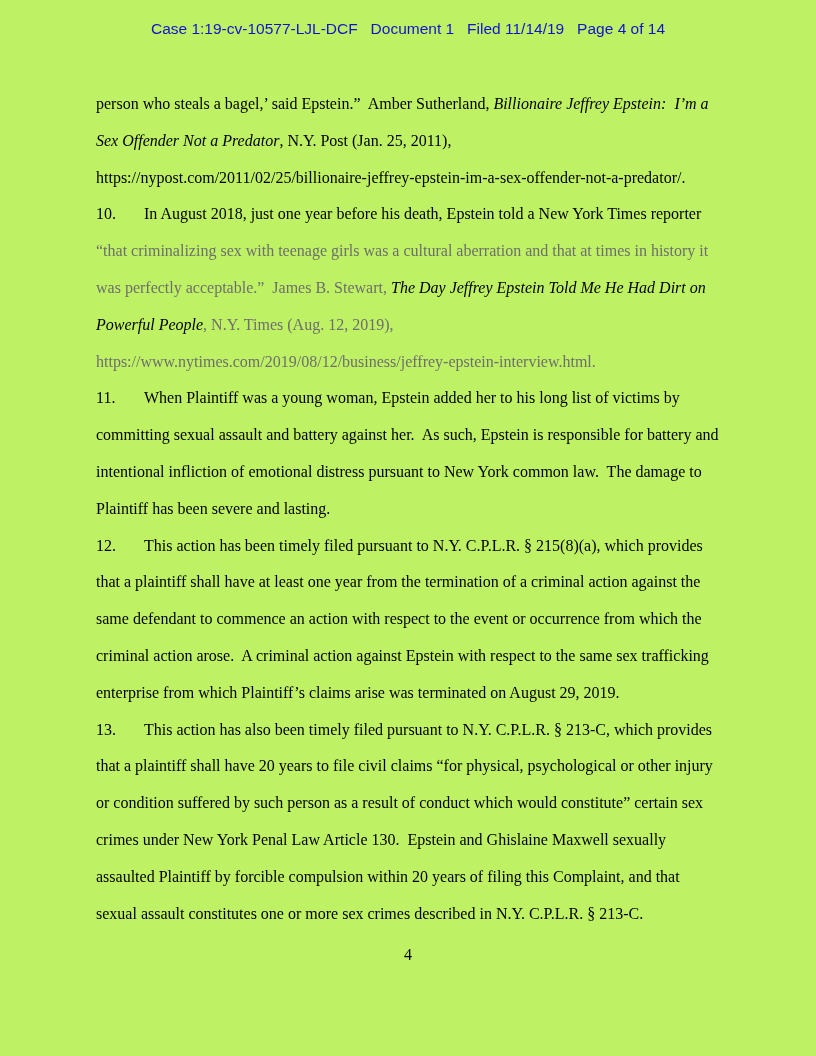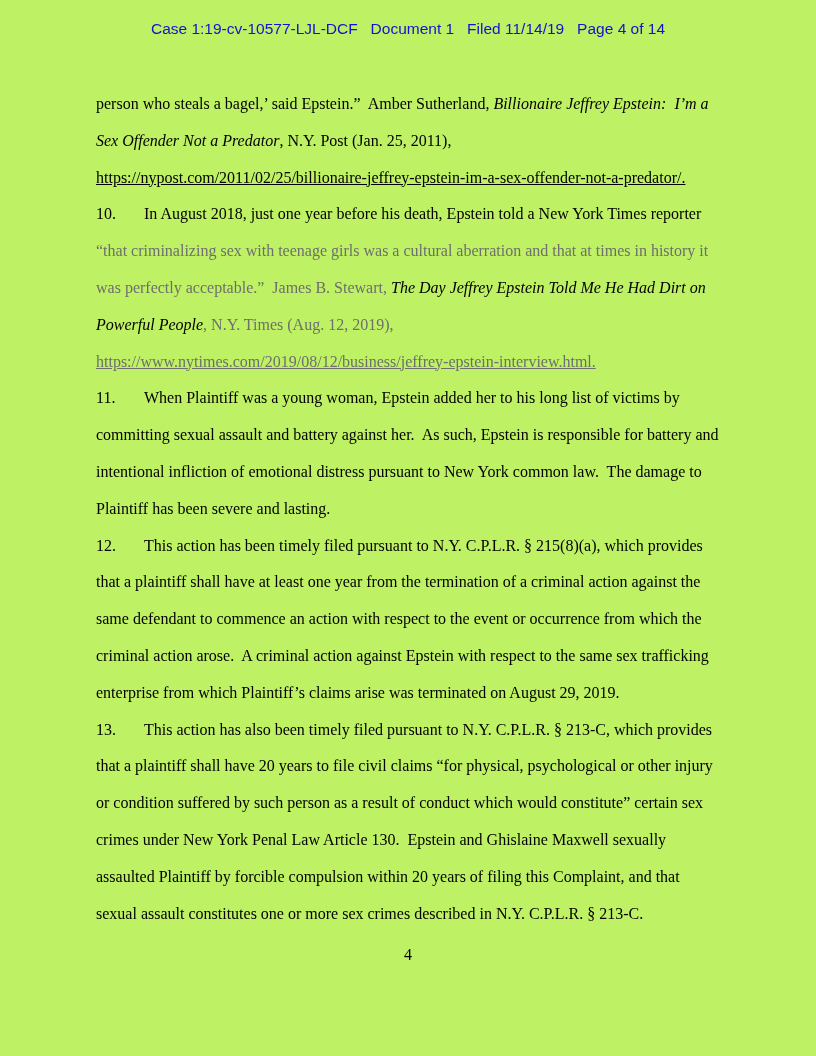--- a/index.html
+++ b/index.html
@@ -31,21 +31,21 @@
     left: 96px;
     width: 626px;
     font-size: 16px;
     line-height: 36.8px;
     text-align: left;
   }
   .para { white-space: pre-wrap; }
   .para-num { display: inline-block; width: 48px; }
   .seg.italic { font-style: italic; }
   .seg.muted { color: var(--muted-text, #6e6e6e); }
-  .seg.url { white-space: nowrap; text-decoration: underline; }
+  .seg.url { white-space: nowrap; }
   .page-number {
     position: absolute;
     top: 946px;
     left: 0;
     right: 0;
     text-align: center;
     font-size: 16px;
   }
 </style>
 </head>

